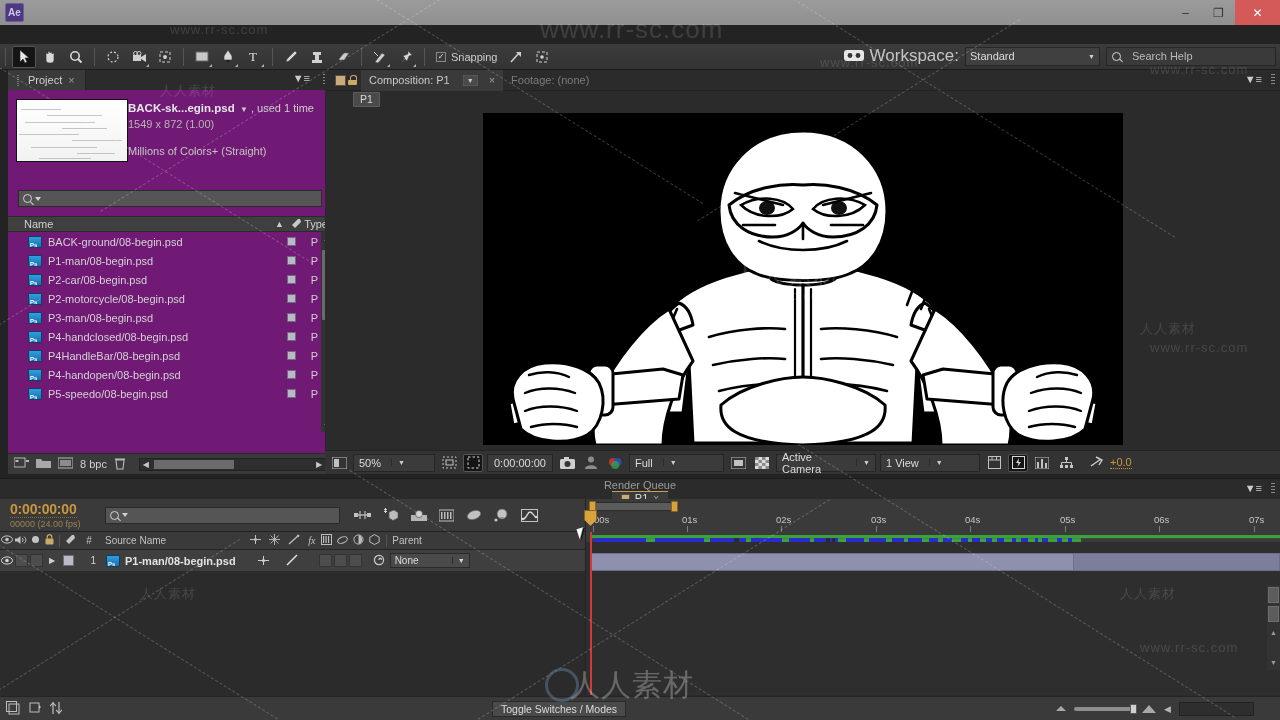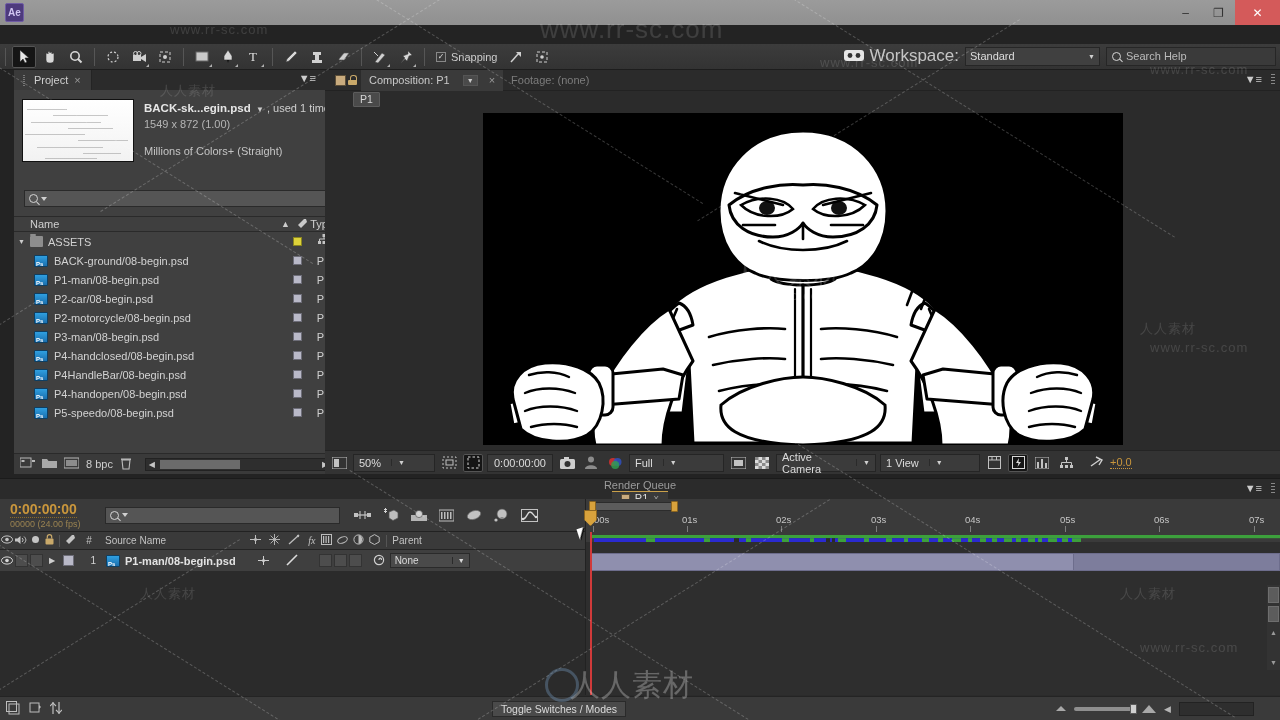--- a/index.html
+++ b/index.html
@@ -73,37 +73,37 @@
          display:flex;align-items:center;justify-content:center;font-size:8px;color:#ddd; }
   .ws-area { position:absolute;right:4px;top:2px;display:flex;align-items:center;gap:6px; }
   .ws-label { font-size:17px;color:#c5c5c5; }
   .dropdown {
     background:#404040;border:1px solid #262626;height:19px;display:flex;align-items:center;
     padding:0 4px;color:#ddd;font-size:11px;position:relative;min-width:60px;
   }
   .dropdown .arrow { margin-left:auto;padding-left:8px;font-size:7px;color:#cfcfcf; }
   .search-help {
     background:#3a3a3a;border:1px solid #262626;height:19px;width:170px;
-    display:flex;align-items:center;gap:5px;padding:0 5px;color:#bbb;font-size:11px;
+    display:flex;align-items:center;gap:11px;padding:0 5px;color:#bbb;font-size:11px;
   }
 
   
-  .project-panel { position:absolute;left:14px;top:70px;width:324px;height:404px;background:#404040; }
+  .project-panel { position:absolute;left:8px;top:70px;width:324px;height:404px;background:#701a75; }
   .panel-tabs { height:20px;background:#2b2b2b;display:flex;align-items:center;position:relative; }
   .panel-tab {
     height:20px;padding:0 10px 0 9px;display:flex;align-items:center;gap:6px;
     font-size:11px;color:#cfcfcf;background:#3a3a3a;border-right:1px solid #242424;
   }
   .panel-tab .x { font-size:11px;color:#9a9a9a; }
   .panel-tab .griphandle { width:2px;height:11px;
      background:repeating-linear-gradient(#777 0 1px, transparent 1px 2px); margin-right:3px;}
   .panel-menu { position:absolute;right:22px;top:3px;color:#ccc;font-size:11px;line-height:1; }
   .panel-grip { position:absolute;right:5px;top:4px;width:4px;height:12px;
      background:repeating-linear-gradient(#888 0 1px, transparent 1px 3px); }
-  .proj-info { display:flex;padding:9px 8px 6px 8px;gap:10px; }
+  .proj-info { display:flex;padding:9px 8px 6px 8px;}
   .thumb { width:112px;height:63px;border:1px solid #111;
      background:linear-gradient(#fff,#f2f2f2);position:relative;overflow:hidden; }
   .thumb .streak { position:absolute;height:1px;background:#9a9a9a;opacity:.55; }
   .proj-meta { font-size:11px;line-height:14px;color:#cfcfcf;padding-top:2px; }
   .proj-name { font-weight:bold;color:#e6e6e6;font-size:11.5px; }
   .proj-dim { color:#b5b5b5; }
   .proj-color { margin-top:13px;color:#c4c4c4; }
   .proj-search {
     margin:22px 10px 0 10px;height:17px;background:#555;border:1px solid #2a2a2a;
     display:flex;align-items:center;gap:3px;padding:0 4px;
@@ -421,35 +421,20 @@
       <span class="sortarrow">▲</span>
       <span class="tagicon">
         <svg width="11" height="11" viewBox="0 0 11 11">
             <path d="M9 1 L10 4 L4 10 L1 7 L7 1 Z" fill="#c9c9c9"></path>
           </svg>
       </span>
       <span class="typecol">Type</span>
     </div>
 
     <div class="asset-rows">
-      <div class="arow folder">
-        <span class="disc">▼</span>
-        <span class="folder-icon"></span>
-        <span>ASSETS</span>
-        <span class="swatch yellow"></span>
-        <span class="share-icon">
-          <svg width="12" height="11" viewBox="0 0 12 11">
-              <rect x="4.5" y="0" width="3" height="3" fill="#c4c4c4"></rect>
-              <rect x="0" y="7" width="3" height="3" fill="#c4c4c4"></rect>
-              <rect x="4.5" y="7" width="3" height="3" fill="#c4c4c4"></rect>
-              <rect x="9" y="7" width="3" height="3" fill="#c4c4c4"></rect>
-              <path d="M6 3 L6 5 M1.5 7 L1.5 5 L10.5 5 L10.5 7" stroke="#c4c4c4" fill="none" stroke-width="1"></path>
-            </svg>
-        </span>
-      </div>
 
       <div class="arow">
         <span class="ps-icon"></span>
         <span>BACK-ground/08-begin.psd</span>
         <span class="swatch"></span>
         <span class="typecell">P</span>
       </div>
       <div class="arow">
         <span class="ps-icon"></span>
         <span>P1-man/08-begin.psd</span>

